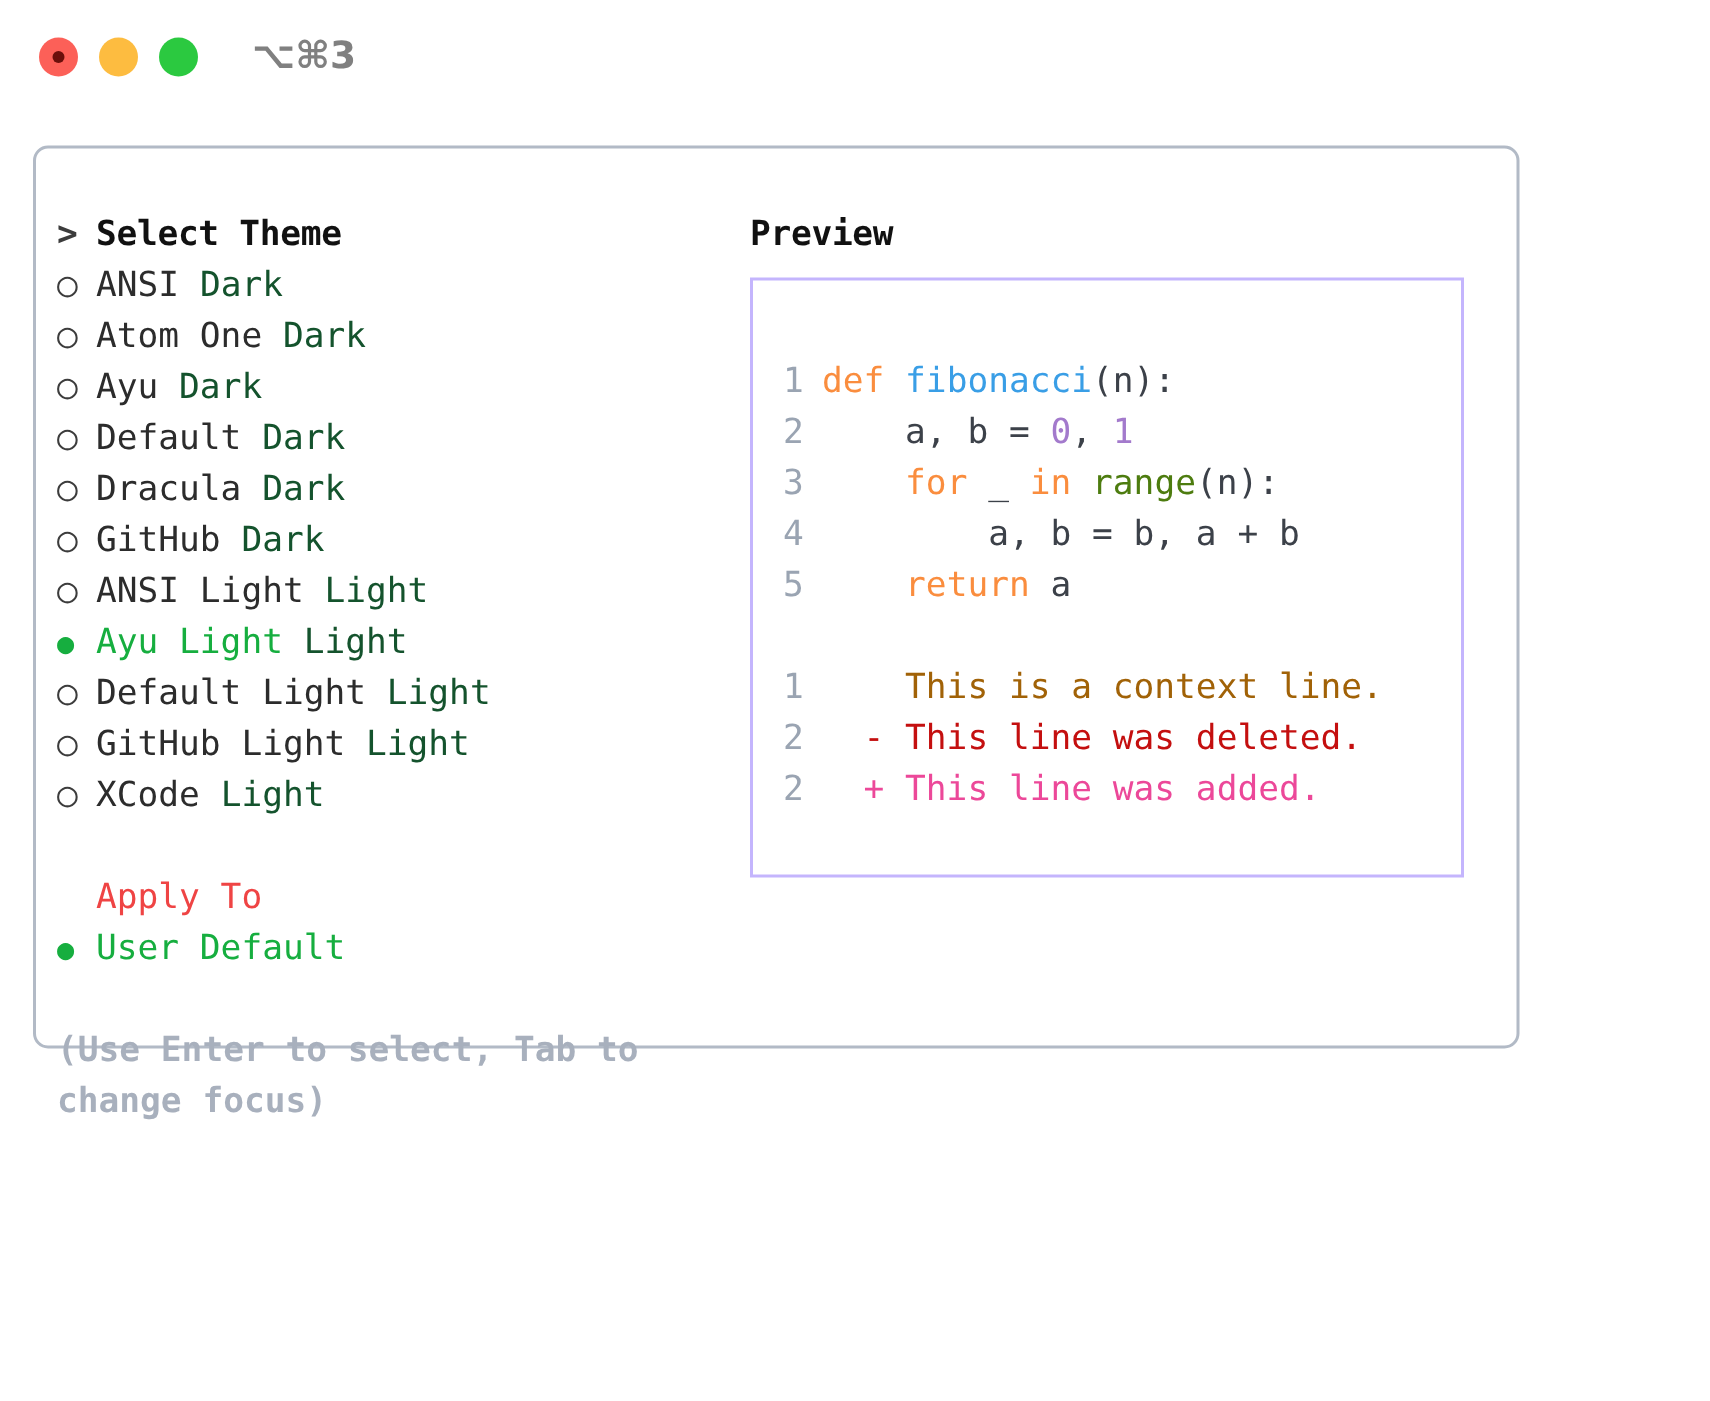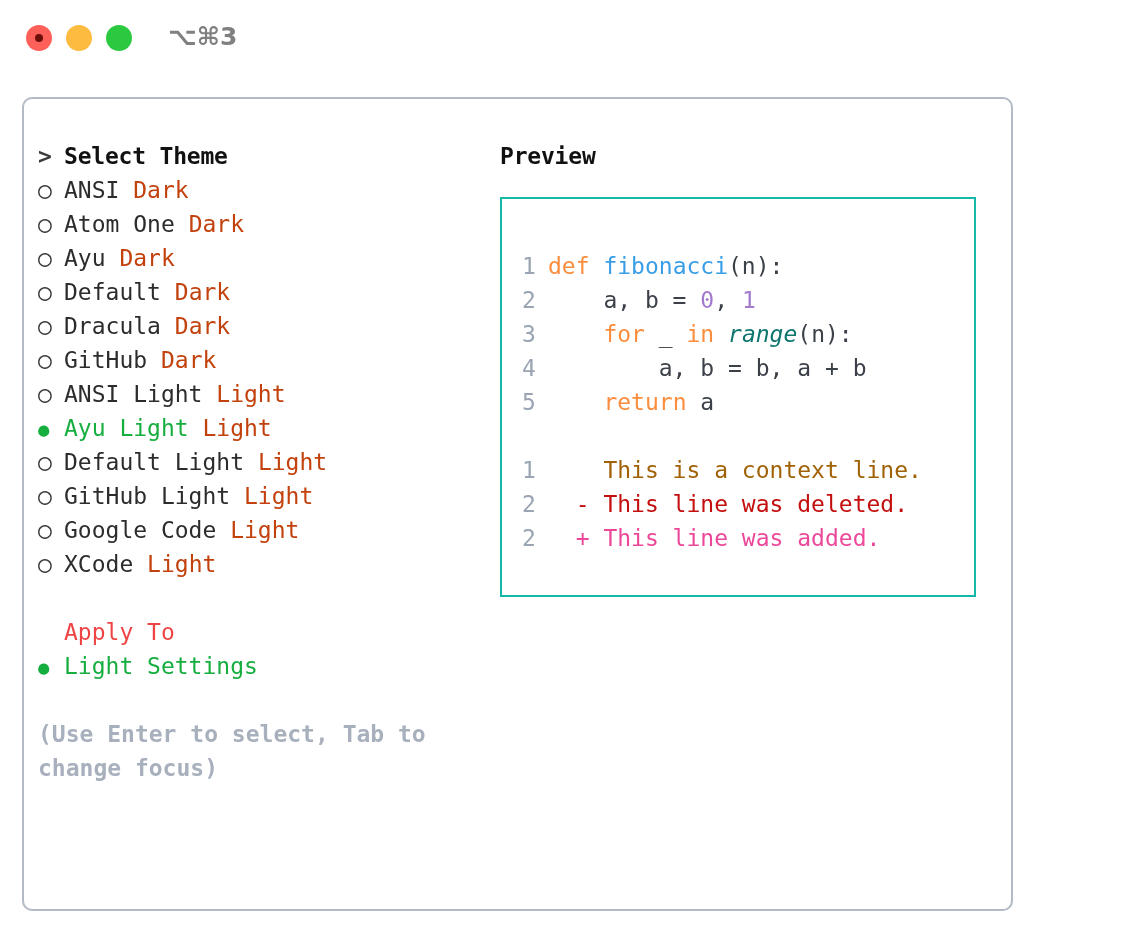--- a/index.html
+++ b/index.html
@@ -57,21 +57,21 @@
     letter-spacing: 0px;
     font-family: "DejaVu Sans", "Liberation Sans", sans-serif;
   }
 
   
   #panel {
     position: absolute;
     left: 22px;
     top: 97px;
     width: 991px;
-    height: 814px;
+    height: 602px;
     box-sizing: border-box;
     border: 2px solid #b2bac6;
     border-radius: 10px;
     background: #ffffff;
   }
 
   
   #left-col {
     position: absolute;
     left: 14px;
@@ -91,21 +91,21 @@
     color: #3c3c3c;
   }
   .row.header {
     font-weight: bold;
     color: #111111;
     letter-spacing: -0.2px;
   }
   .row.selected,
   .row.selected .marker { color: #16ae3f; }
   .row.selected .marker { font-size: 19px; }
-  .variant { color: #c2410c; margin-top: 35px; }
+  .variant { color: #14532d; margin-top: 35px; }
   .section-title {
     height: 34px;
     line-height: 34px;
     font-size: 23px;
     color: #ef4444;
     padding-left: 26px;
     white-space: pre;
   }
   #apply-block { margin-top: 34px; }
   #hint {
@@ -126,44 +126,44 @@
   }
   #preview-title {
     font-size: 23px;
     font-weight: bold;
     color: #111111;
     line-height: 34px;
     height: 34px;
     letter-spacing: -0.2px;
   }
   #preview-box {
-    margin-top: 24px;
+    margin-top: 12px;
     width: 476px;
     height: 400px;
     box-sizing: border-box;
-    border: 2px solid #14b8a6;
+    border: 2px solid #c4b5fd;
     background: #ffffff;
     padding: 50px 0 0 20px;
   }
   .code-line {
     font-size: 23px;
     line-height: 34px;
     height: 34px;
     white-space: pre;
     color: #3c4149;
   }
   .ln {
     display: inline-block;
     width: 26px;
     color: #9aa4b2;
   }
   .kw   { color: #fa8d3e; }  
   .fn   { color: #399ee6; }  
   .num  { color: #a37acc; }  
-  .bi   { color: #0f766e; font-style: italic; }
+  .bi   { color: #4d7c0f; }
   .gap  { height: 34px; }
   .diff-ctx { color: #a16207; }
   .diff-del { color: #c40f0f; }
   .diff-add { color: #ec4899; text-align: center; }
 </style>
 </head>
 <body>
 
 <div id="window">
 
@@ -185,28 +185,27 @@
           <div class="row"><span class="marker">○</span><span>ANSI </span><span class="variant">Dark</span></div>
           <div class="row"><span class="marker">○</span><span>Atom One </span><span class="variant">Dark</span></div>
           <div class="row"><span class="marker">○</span><span>Ayu </span><span class="variant">Dark</span></div>
           <div class="row"><span class="marker">○</span><span>Default </span><span class="variant">Dark</span></div>
           <div class="row"><span class="marker">○</span><span>Dracula </span><span class="variant">Dark</span></div>
           <div class="row"><span class="marker">○</span><span>GitHub </span><span class="variant">Dark</span></div>
           <div class="row"><span class="marker">○</span><span>ANSI Light </span><span class="variant">Light</span></div>
           <div class="row selected"><span class="marker">●</span><span>Ayu Light </span><span class="variant">Light</span></div>
           <div class="row"><span class="marker">○</span><span>Default Light </span><span class="variant">Light</span></div>
           <div class="row"><span class="marker">○</span><span>GitHub Light </span><span class="variant">Light</span></div>
-          <div class="row"><span class="marker">○</span><span>Google Code </span><span class="variant">Light</span></div>
           <div class="row"><span class="marker">○</span><span>XCode </span><span class="variant">Light</span></div>
         </div>
 
       <div id="apply-block">
         <div class="section-title">Apply To</div>
         <div id="apply-list">
-            <div class="row selected"><span class="marker">●</span><span>Light Settings</span></div>
+            <div class="row selected"><span class="marker">●</span><span>User Default</span></div>
           </div>
       </div>
 
       <div id="hint">(Use Enter to select, Tab to change focus)</div>
     </div>
 
     <div id="right-col">
       <div id="preview-title">Preview</div>
 
       <div id="preview-box">

